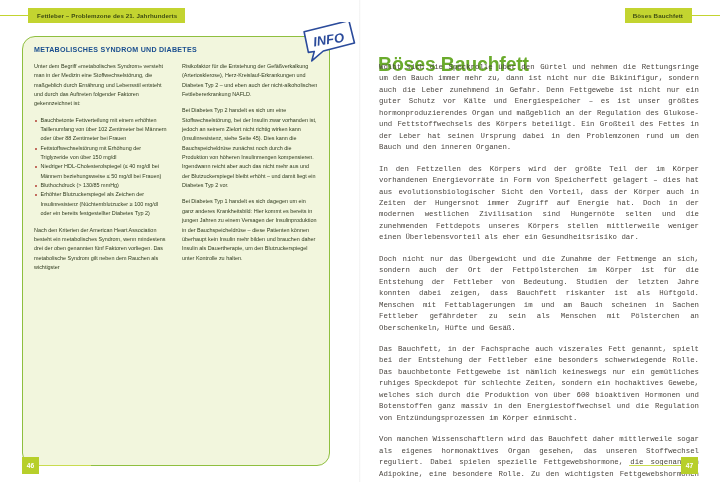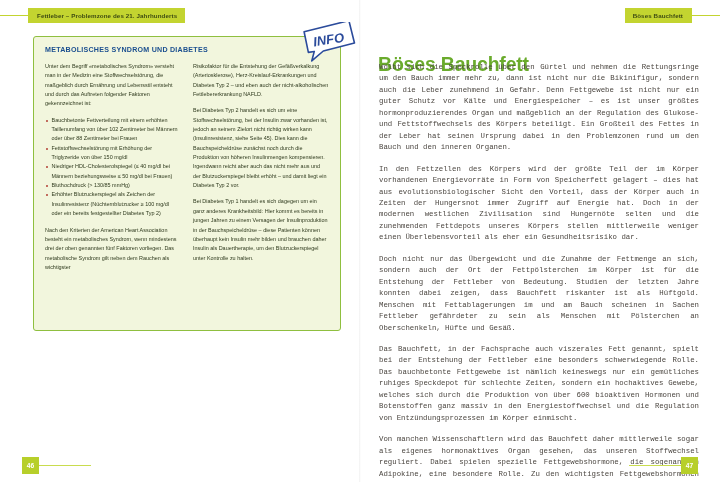--- a/index.html
+++ b/index.html
@@ -29,27 +29,26 @@
   .rh-left{left:0;width:360px;}
   .rh-left .runhead-rule{width:28px;}
   .rh-left .runhead-bar{padding:0 8px 0 9px;}
 
   .rh-right{left:0;width:360px;justify-content:flex-end;}
   .rh-right .runhead-bar{padding:0 9px 0 8px;justify-content:flex-end;}
   .rh-right .runhead-rule{width:28px;}
 
   
   .infobox{
-    position:absolute;left:22px;top:36px;width:308px;height:295px;
+    position:absolute;left:22px;top:36px;width:308px;height:430px;
     background:#f2f6dd;
     border:1.2px solid #8fbf3f;
-    border-radius:3px;
+    border-radius:13px;
     box-sizing:border-box;
     padding:9px 11px 8px 11px;
-    margin-left:11px;
   }
   .infobox-title{
     font-size:7.1px;font-weight:bold;color:#1b4f8f;letter-spacing:.25px;
     margin:0 0 8px 0;text-transform:uppercase;
   }
   .info-cols{display:flex;gap:12px;}
   .info-col{width:139px;}
   .info-col p{
     margin:0 0 7px 0;
     font-size:5.45px;line-height:9.35px;color:#2f3a1e;

